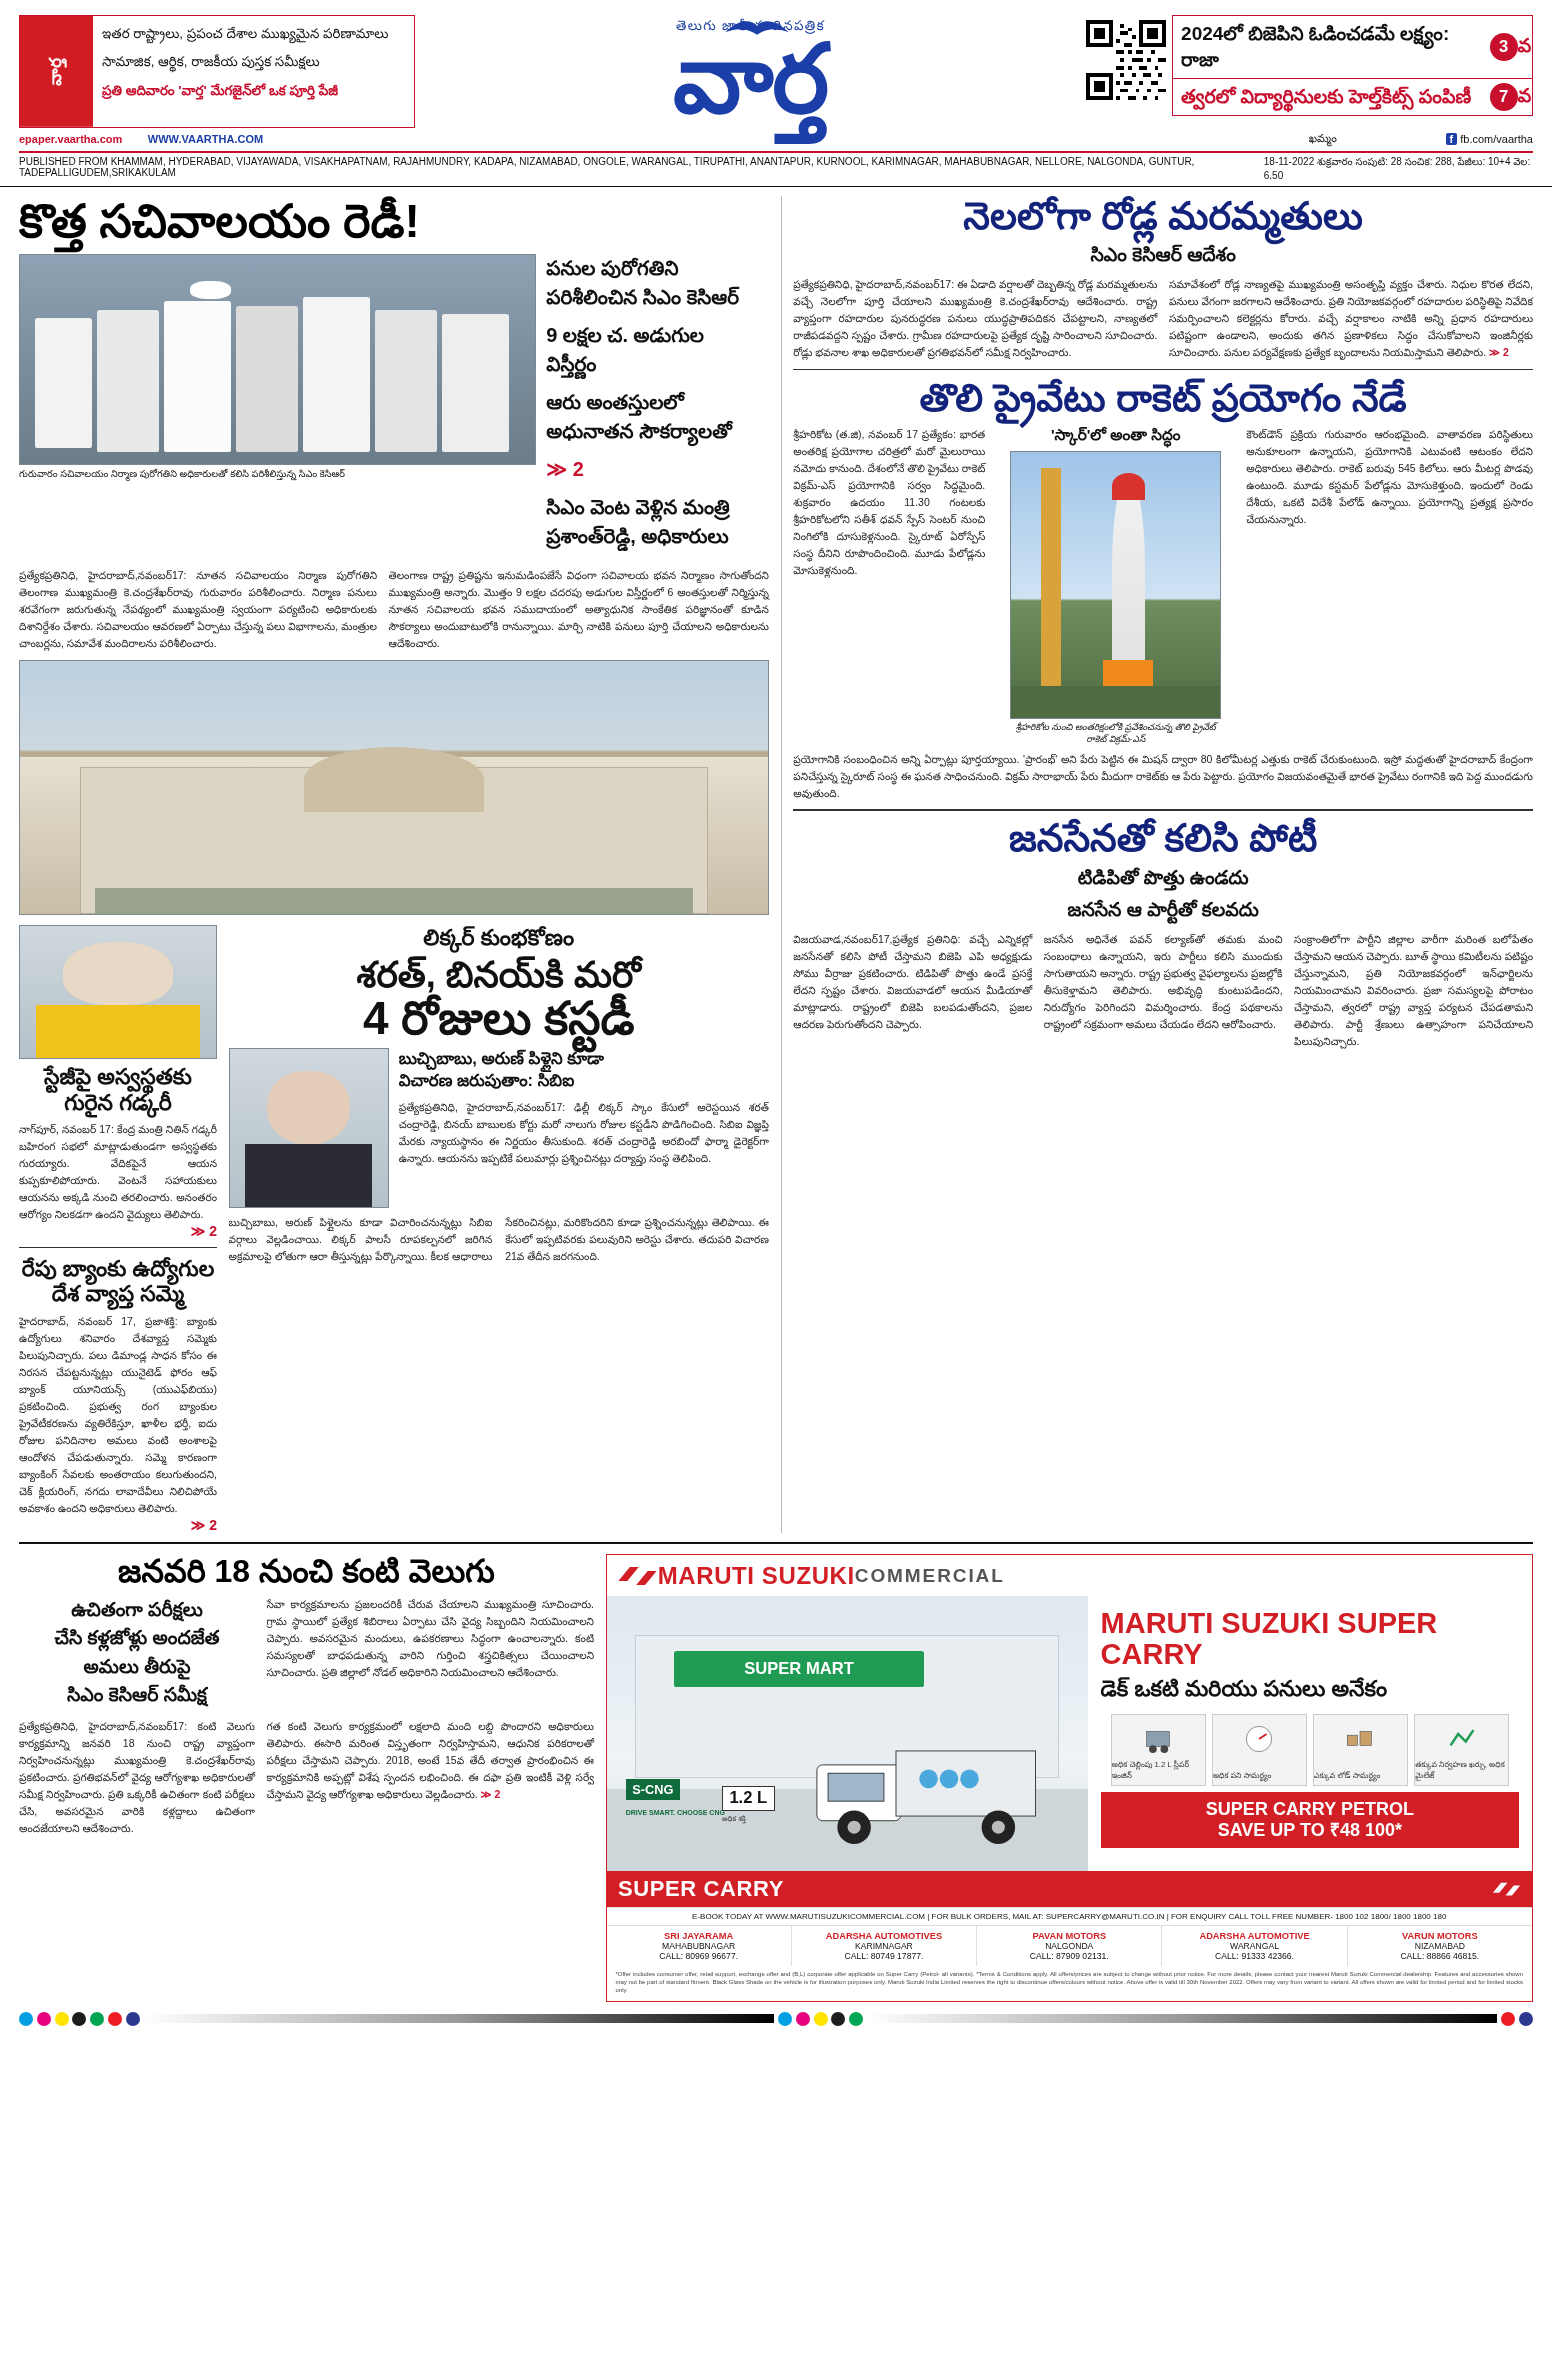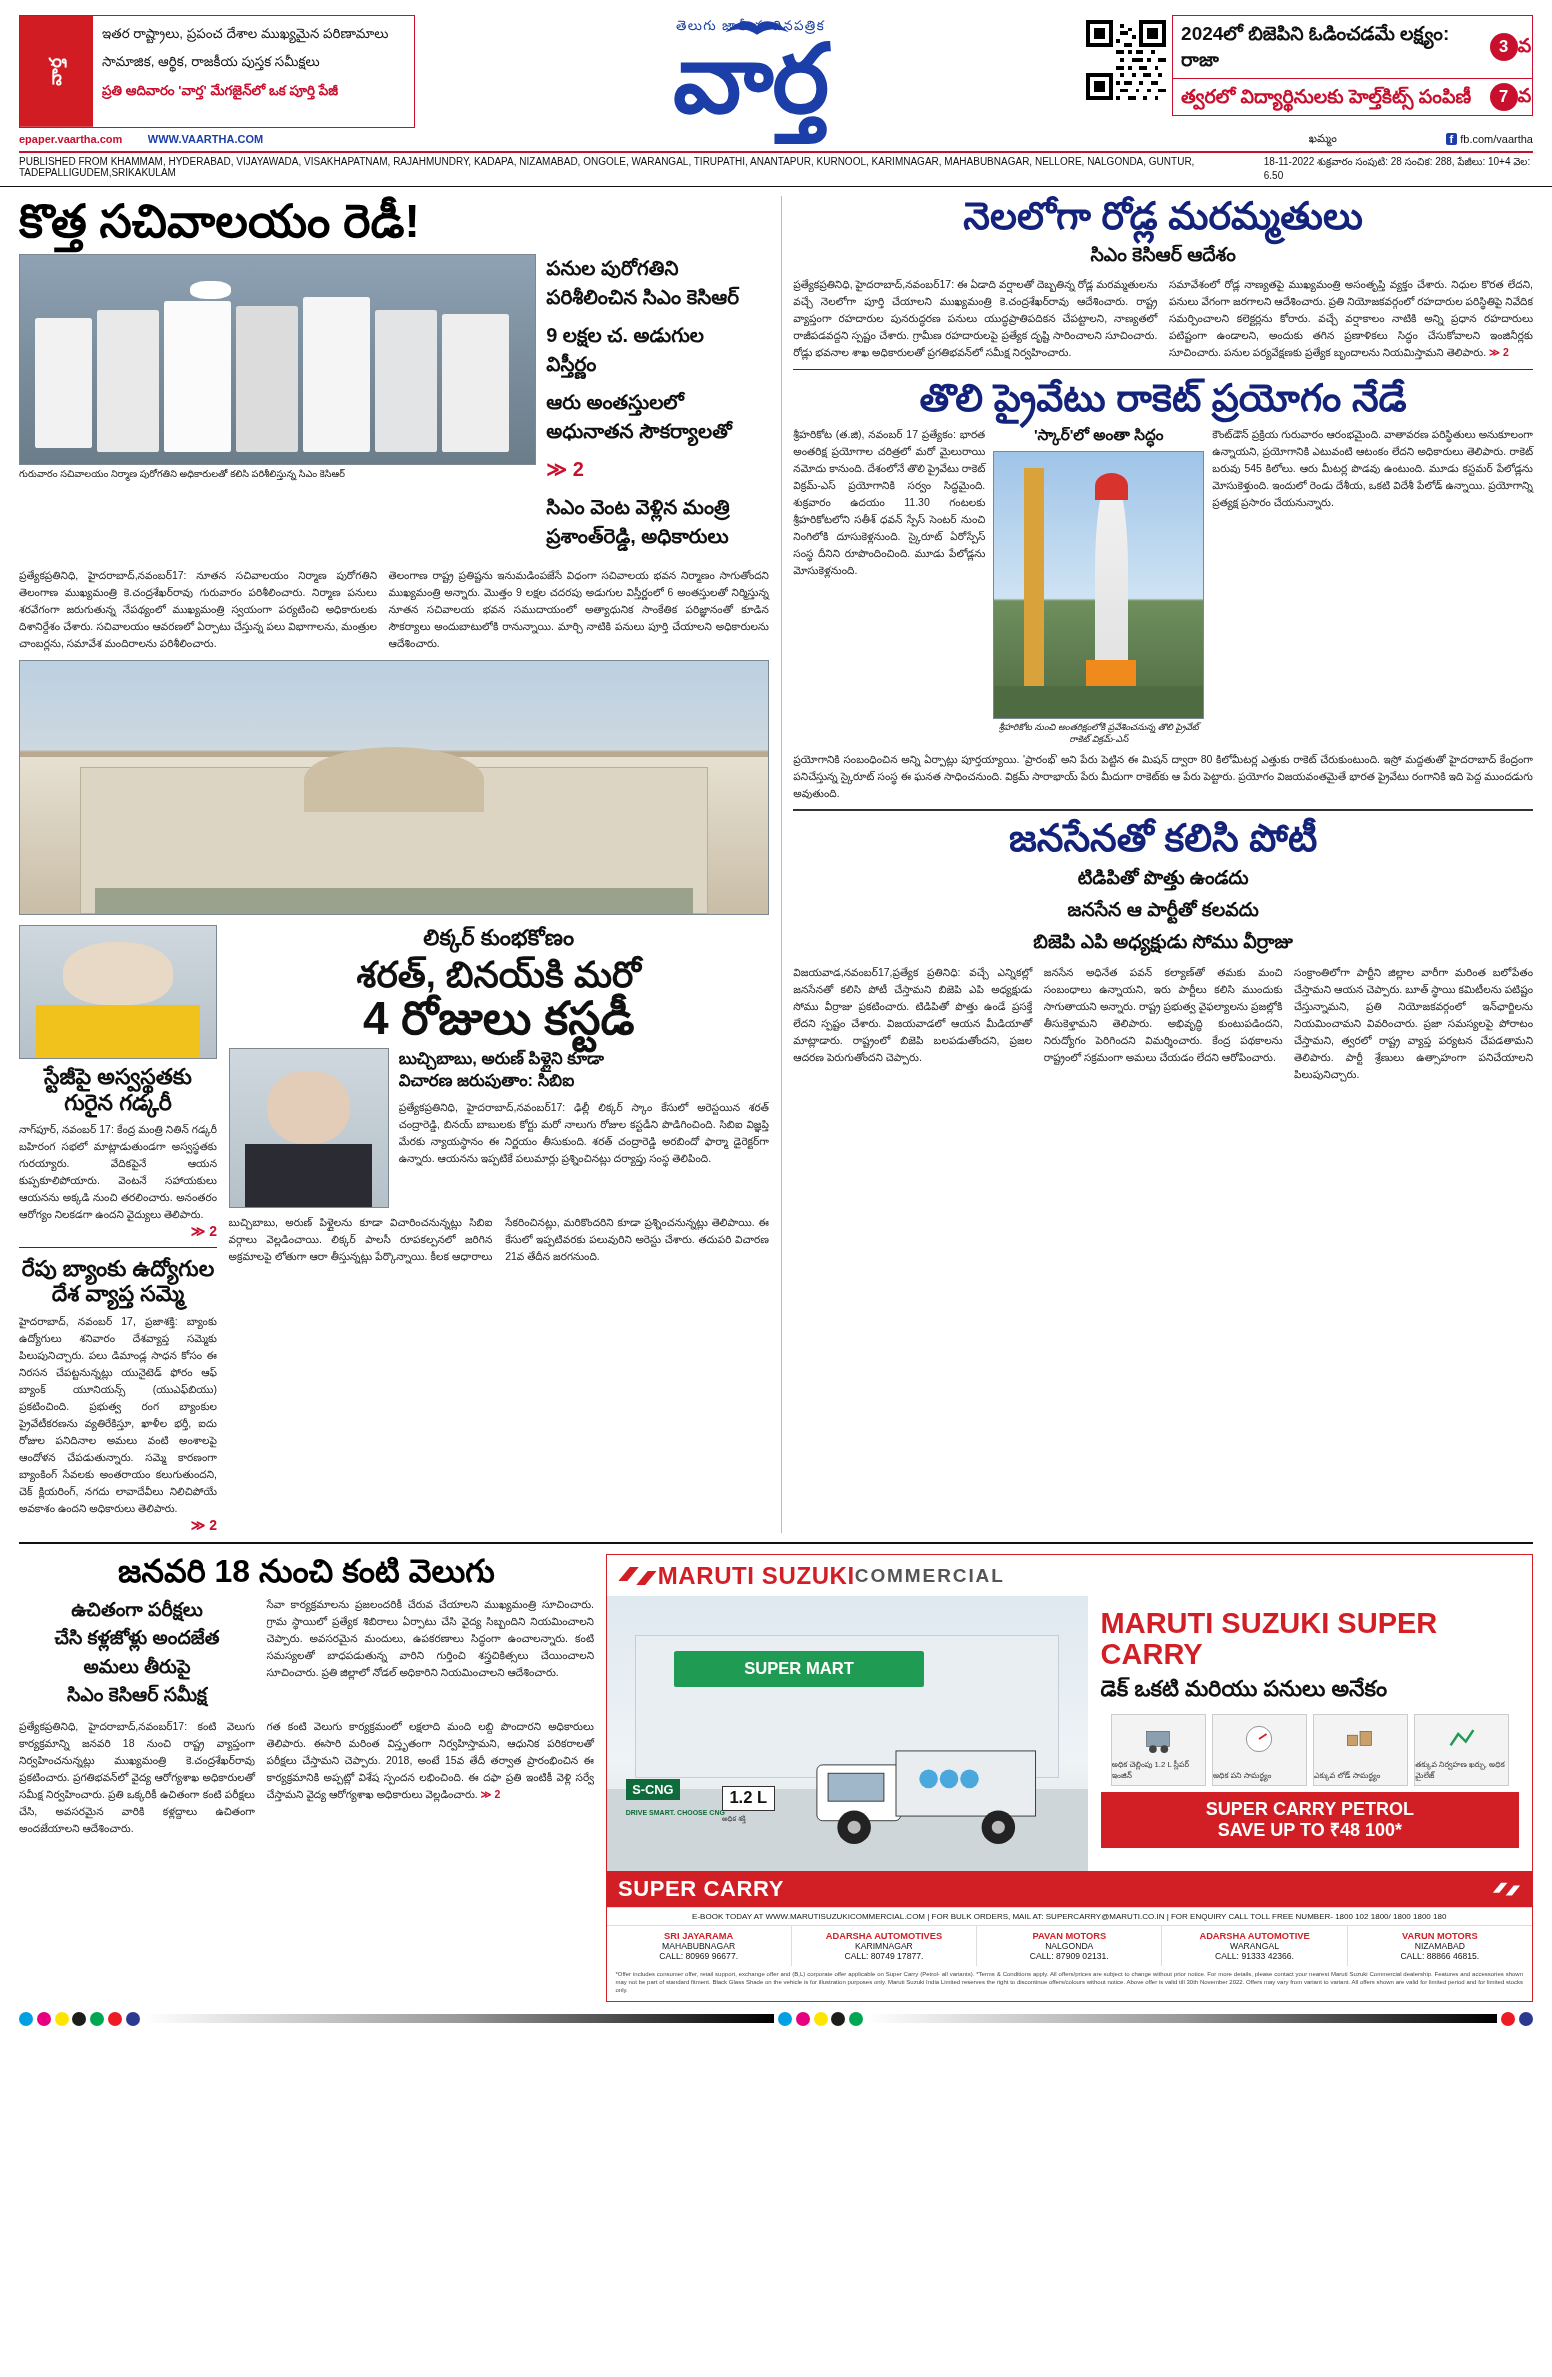--- a/index.html
+++ b/index.html
@@ -359,21 +359,21 @@
           <div style="flex:1" class="body-txt">
             <span>సమావేశంలో రోడ్ల నాణ్యతపై ముఖ్యమంత్రి అసంతృప్తి వ్యక్తం చేశారు. నిధుల కొరత లేదని, పనులు వేగంగా జరగాలని ఆదేశించారు. ప్రతి నియోజకవర్గంలో రహదారుల పరిస్థితిపై నివేదిక సమర్పించాలని కలెక్టర్లను కోరారు. వచ్చే వర్షాకాలం నాటికి అన్ని ప్రధాన రహదారులు పటిష్టంగా ఉండాలని, అందుకు తగిన ప్రణాళికలు సిద్ధం చేసుకోవాలని ఇంజినీర్లకు సూచించారు. పనుల పర్యవేక్షణకు ప్రత్యేక బృందాలను నియమిస్తామని తెలిపారు.</span>
             <span class="arrow2">≫ 2</span>
           </div>
         </div>
 
         <div class="hr-thin"></div>
 
         <h2 class="sec blue center">తొలి ప్రైవేటు రాకెట్ ప్రయోగం నేడే</h2>
 
-        <div style="display:flex;gap:8px;margin-top:3.8px">
+        <div style="display:flex;gap:25px;margin-top:3.8px">
           <div style="width:192px" class="body-txt">శ్రీహరికోట (త.జి), నవంబర్ 17 ప్రత్యేకం: భారత అంతరిక్ష ప్రయోగాల చరిత్రలో మరో మైలురాయి నమోదు కానుంది. దేశంలోనే తొలి ప్రైవేటు రాకెట్ విక్రమ్-ఎస్ ప్రయోగానికి సర్వం సిద్ధమైంది. శుక్రవారం ఉదయం 11.30 గంటలకు శ్రీహరికోటలోని సతీశ్ ధవన్ స్పేస్ సెంటర్ నుంచి నింగిలోకి దూసుకెళ్లనుంది. స్కైరూట్ ఏరోస్పేస్ సంస్థ దీనిని రూపొందించింది. మూడు పేలోడ్లను మోసుకెళ్లనుంది.</div>
           <div style="width:211px">
             <div style="font-size:15.3px;font-weight:bold;text-align:center;margin-bottom:3.8px">'స్కార్'లో అంతా సిద్ధం</div>
             <div class="photo ph-rocket" style="height:268px">
               <div style="position:absolute;left:14%;top:6%;width:10%;height:82%;background:#d9a23a"></div>
               <div style="position:absolute;left:48%;top:8%;width:16%;height:74%;background:linear-gradient(#f2f2f2,#e2e2e2);border-radius:50% 50% 0 0"></div>
               <div style="position:absolute;left:48%;top:8%;width:16%;height:10%;background:#d8332c;border-radius:50% 50% 0 0"></div>
               <div style="position:absolute;left:44%;bottom:12%;width:24%;height:10%;background:#f08a1d"></div>
               <div style="position:absolute;left:0;bottom:0;width:100%;height:12%;background:#4e6b42"></div>
             </div>
@@ -381,21 +381,20 @@
           </div>
           <div style="flex:1" class="body-txt">కౌంట్‌డౌన్ ప్రక్రియ గురువారం ఆరంభమైంది. వాతావరణ పరిస్థితులు అనుకూలంగా ఉన్నాయని, ప్రయోగానికి ఎటువంటి ఆటంకం లేదని అధికారులు తెలిపారు. రాకెట్ బరువు 545 కిలోలు. ఆరు మీటర్ల పొడవు ఉంటుంది. మూడు కస్టమర్ పేలోడ్లను మోసుకెళ్తుంది. ఇందులో రెండు దేశీయ, ఒకటి విదేశీ పేలోడ్ ఉన్నాయి. ప్రయోగాన్ని ప్రత్యక్ష ప్రసారం చేయనున్నారు.</div>
         </div>
         <div class="body-txt" style="margin-top:5.1px">ప్రయోగానికి సంబంధించిన అన్ని ఏర్పాట్లు పూర్తయ్యాయి. 'ప్రారంభ్' అని పేరు పెట్టిన ఈ మిషన్ ద్వారా 80 కిలోమీటర్ల ఎత్తుకు రాకెట్ చేరుకుంటుంది. ఇస్రో మద్దతుతో హైదరాబాద్ కేంద్రంగా పనిచేస్తున్న స్కైరూట్ సంస్థ ఈ ఘనత సాధించనుంది. విక్రమ్ సారాభాయ్ పేరు మీదుగా రాకెట్‌కు ఆ పేరు పెట్టారు. ప్రయోగం విజయవంతమైతే భారత ప్రైవేటు రంగానికి ఇది పెద్ద ముందడుగు అవుతుంది.</div>
 
         <div class="hr-thin"></div>
 
         <h2 class="sec blue center">జనసేనతో కలిసి పోటీ</h2>
         <div class="subhead">టిడిపితో పొత్తు ఉండదు</div>
         <div class="subhead">జనసేన ఆ పార్టీతో కలవదు</div>
-        <div class="subhead">బిజెపి ఎపి అధ్యక్షుడు సోము వీర్రాజు</div>
 
         <div style="display:flex;gap:11.5px;margin-top:2px">
           <div style="flex:1" class="body-txt">విజయవాడ,నవంబర్17,ప్రత్యేక ప్రతినిధి: వచ్చే ఎన్నికల్లో జనసేనతో కలిసి పోటీ చేస్తామని బిజెపి ఎపి అధ్యక్షుడు సోము వీర్రాజు ప్రకటించారు. టిడిపితో పొత్తు ఉండే ప్రసక్తే లేదని స్పష్టం చేశారు. విజయవాడలో ఆయన మీడియాతో మాట్లాడారు. రాష్ట్రంలో బిజెపి బలపడుతోందని, ప్రజల ఆదరణ పెరుగుతోందని చెప్పారు.</div>
           <div style="flex:1" class="body-txt">జనసేన అధినేత పవన్ కల్యాణ్‌తో తమకు మంచి సంబంధాలు ఉన్నాయని, ఇరు పార్టీలు కలిసి ముందుకు సాగుతాయని అన్నారు. రాష్ట్ర ప్రభుత్వ వైఫల్యాలను ప్రజల్లోకి తీసుకెళ్తామని తెలిపారు. అభివృద్ధి కుంటుపడిందని, నిరుద్యోగం పెరిగిందని విమర్శించారు. కేంద్ర పథకాలను రాష్ట్రంలో సక్రమంగా అమలు చేయడం లేదని ఆరోపించారు.</div>
           <div style="flex:1" class="body-txt">సంక్రాంతిలోగా పార్టీని జిల్లాల వారీగా మరింత బలోపేతం చేస్తామని ఆయన చెప్పారు. బూత్ స్థాయి కమిటీలను పటిష్టం చేస్తున్నామని, ప్రతి నియోజకవర్గంలో ఇన్‌ఛార్జిలను నియమించామని వివరించారు. ప్రజా సమస్యలపై పోరాటం చేస్తామని, త్వరలో రాష్ట్ర వ్యాప్త పర్యటన చేపడతామని తెలిపారు. పార్టీ శ్రేణులు ఉత్సాహంగా పనిచేయాలని పిలుపునిచ్చారు.</div>
         </div>
       </div>
     </div>
 
     <div class="hr-thick"></div>

